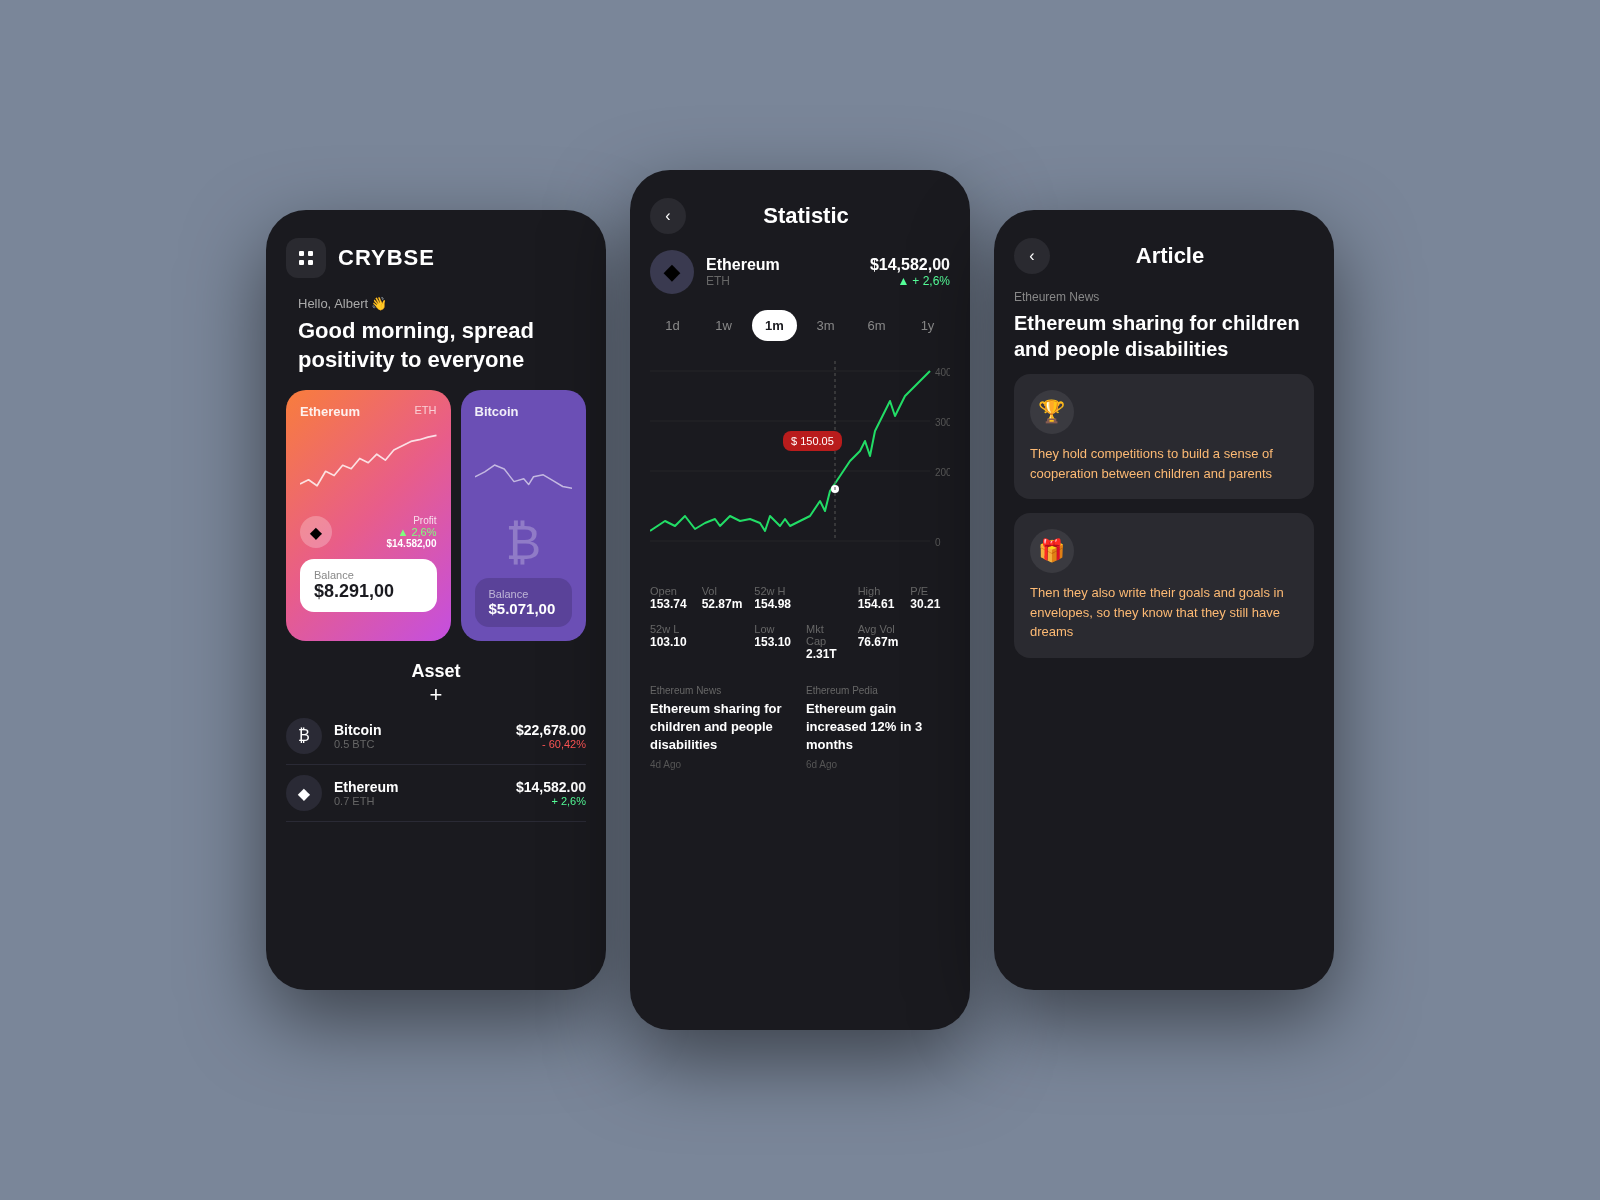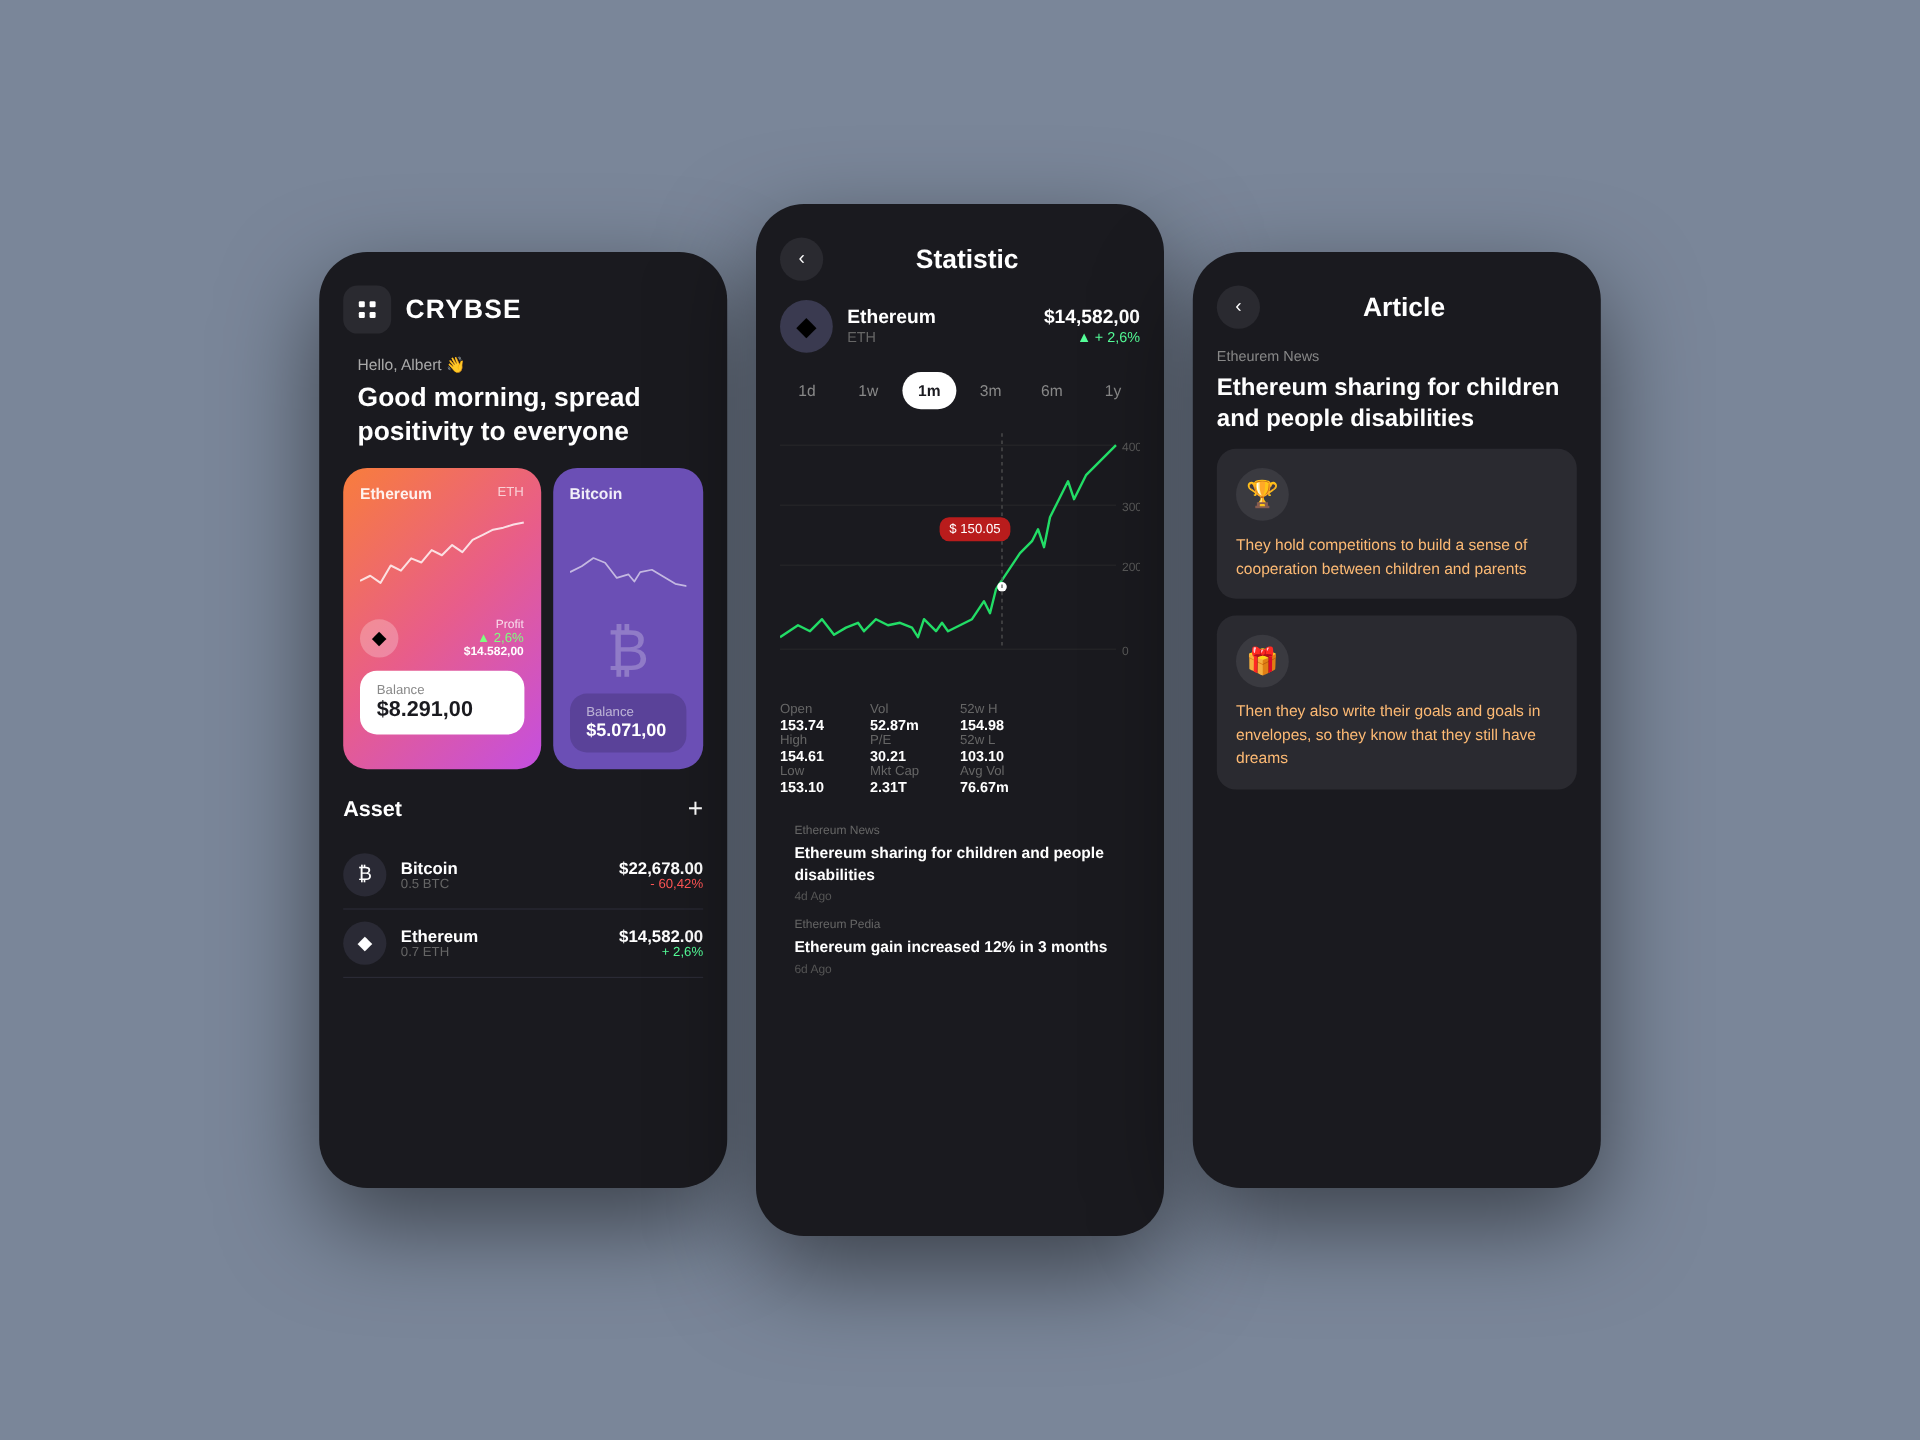--- a/index.html
+++ b/index.html
@@ -205,21 +205,21 @@
       font-weight: 700;
       color: #fff;
     }
     .s1-asset-section {
       padding: 0 20px;
     }
     .asset-header {
       display: flex;
       align-items: center;
       justify-content: space-between;
-      margin-bottom: 14px;
+      flex-direction: column;
     }
     .asset-title {
       font-size: 18px;
       font-weight: 700;
       color: #fff;
     }
     .asset-add {
       font-size: 22px;
       color: #fff;
       cursor: pointer;
@@ -355,32 +355,32 @@
       background: #b91c1c;
       border-radius: 8px;
       padding: 4px 8px;
       font-size: 11px;
       color: #fff;
       top: 80px;
       left: 45%;
     }
     .s2-stats {
       display: grid;
-      grid-template-columns: 1fr 1fr 1fr 1fr;
+      grid-template-columns: 1fr 1fr 1fr 1fr 1fr 1fr;
       padding: 14px 20px;
-      gap: 0;
+      gap: 12px;
     }
     .stat-item { }
     .stat-label { font-size: 11px; color: #666; }
     .stat-val { font-size: 12px; color: #fff; font-weight: 600; }
     .s2-news {
       display: grid;
-      grid-template-columns: 1fr;
+      grid-template-columns: 1fr 1fr;
       gap: 12px;
-      padding: 10px 32px;
+      padding: 10px 20px;
     }
     .news-item { }
     .news-source { font-size: 10px; color: #666; margin-bottom: 4px; }
     .news-title { font-size: 13px; font-weight: 700; color: #fff; line-height: 1.4; margin-bottom: 4px; }
     .news-time { font-size: 10px; color: #555; }
 
     
     .screen3 {
       width: 340px;
       height: 780px;

